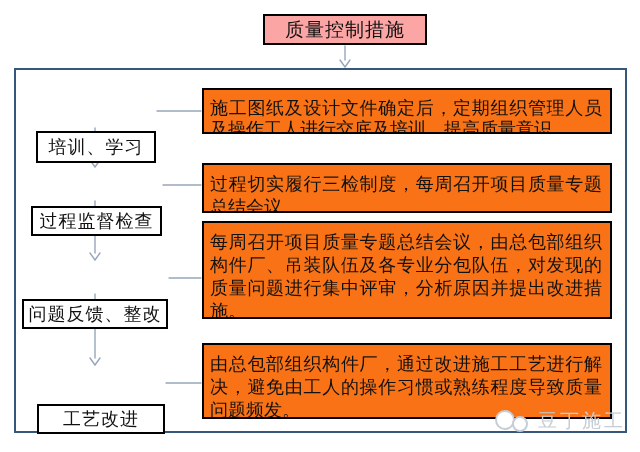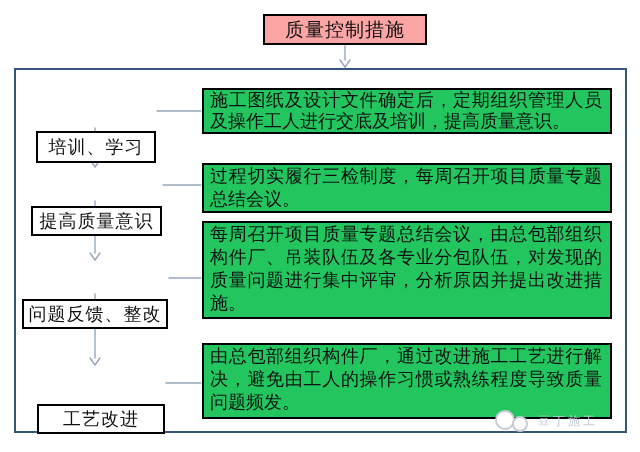--- a/index.html
+++ b/index.html
@@ -24,32 +24,32 @@
     position:absolute;border:2px solid var(--box-border,#000);background:#fff;
     display:flex;align-items:center;justify-content:center;
     font-size:18px;letter-spacing:1px;z-index:2;margin-top:36px;
   }
   .step.s1{left:36px;top:95px;width:120px;height:32px;}
   .step.s2{left:31px;top:170px;width:131px;height:30px;}
   .step.s3{left:22px;top:263px;width:146px;height:30px;}
   .step.s4{left:37px;top:368px;width:128px;height:30px;}
   .detail{
     position:absolute;left:202px;width:410px;
-    border:2px solid var(--box-border,#000);background:#22c55e;
-    font-size:18px;padding:0 8px 0 6px;z-index:2;
+    border:2px solid var(--box-border,#000);background:#f97316;
+    font-size:18px;padding:8px 8px 0 6px;z-index:2;
     text-align:justify;overflow:hidden;
   }
   .detail.d1{top:88px;height:46px;line-height:21px;}
   .detail.d2{top:163px;height:50px;line-height:23px;}
   .detail.d3{top:221px;height:98px;line-height:23px;}
   .detail.d4{top:343px;height:76px;line-height:23px;}
   .watermark{
     position:absolute;left:492px;top:406px;height:30px;z-index:3;
     display:flex;align-items:center;gap:4px;
-    color:var(--watermark,#c6cdd5);font-size:12px;letter-spacing:3px;
+    color:var(--watermark,#c6cdd5);font-size:19px;letter-spacing:3px;
     white-space:nowrap;background:transparent;
   }
 </style>
 </head>
 <body>
 
 <div class="stage" style="--panel-border: #35577b; --box-border: #000000; --text: #111111; --watermark: #c6cdd5;">
 
   <div class="title-box">
     <span>质量控制措施</span>
@@ -71,21 +71,21 @@
       <path d="M163 185 H201"></path>
       <path d="M169 278 H201"></path>
       <path d="M166 383 H201"></path>
     </g>
   </svg>
 
   <div class="step s1">
     <span>培训、学习</span>
   </div>
   <div class="step s2">
-    <span>提高质量意识</span>
+    <span>过程监督检查</span>
   </div>
   <div class="step s3">
     <span>问题反馈、整改</span>
   </div>
   <div class="step s4">
     <span>工艺改进</span>
   </div>
 
   <div class="detail d1">施工图纸及设计文件确定后，定期组织管理人员及操作工人进行交底及培训，提高质量意识。</div>
   <div class="detail d2">过程切实履行三检制度，每周召开项目质量专题总结会议。</div>

